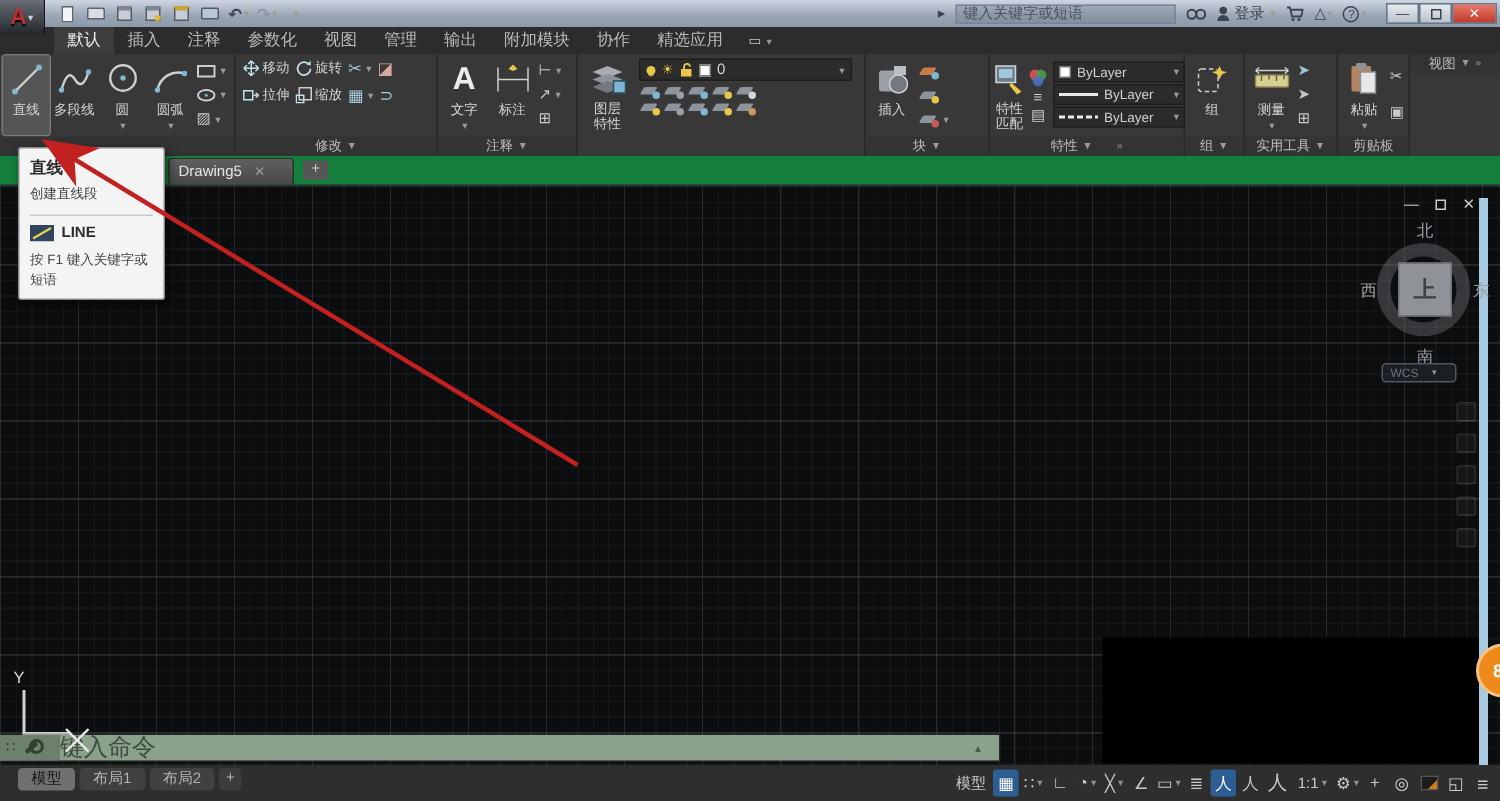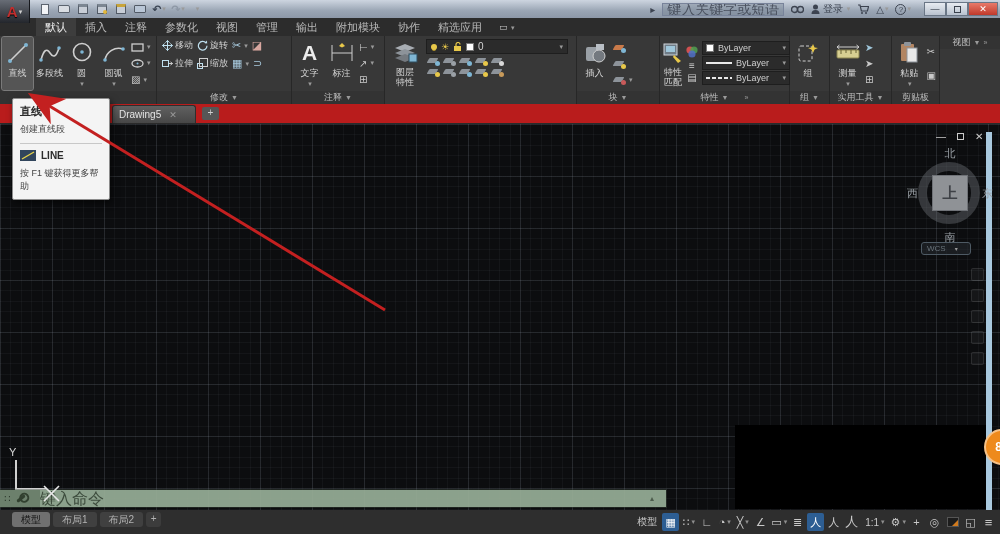--- a/index.html
+++ b/index.html
@@ -20,22 +20,22 @@
   .q { width:14px; height:13px; display:flex; align-items:center; justify-content:center; }
   .q .doc { width:8px; height:11px; background:#f2f4f7; border:1px solid #5c6470; }
   .q .fold { width:12px; height:8px; background:#d9dde3; border:1px solid #5c6470; border-radius:1px 2px 1px 1px; }
   .q .disk { width:10px; height:10px; background:#c7cdd6; border:1px solid #525a66; border-top:3px solid #7c8692; }
   .q .dot { width:4px; height:4px; background:#e3b83a; border-radius:50%; margin-left:-4px; margin-top:6px; }
   .q .prn { width:12px; height:8px; background:#b9c6d6; border:1px solid #525a66; border-radius:1px; }
   .q .ar { font-size:11px; color:#3b4554; font-weight:bold; }
   .q .ar.dim { color:#8d97a5; }
   .ttl { position:absolute; left:312px; top:2px; display:flex; gap:14px; font-size:11px; color:#2a3140; }
   .trt { position:absolute; right:0; top:0; height:18px; display:flex; align-items:center; gap:7px; padding-right:2px; }
-  .srch { width:122px; height:13px; background:rgba(110,122,140,.35); border:1px solid #78839a;
-    font-size:14px; color:#3c4350; padding:0 4px; font-family:inherit; }
+  .srch { width:147px; height:13px; background:rgba(110,122,140,.35); border:1px solid #78839a;
+    font-size:10px; color:#3c4350; padding:0 4px; font-family:inherit; }
   .srch::placeholder { color:#49505e; }
   .ticon { color:#3c4350; font-size:10px; display:flex; align-items:center; }
   .winbtns { display:flex; margin-left:6px; height:14px; }
   .wb { width:22px; height:14px; border:1px solid #6a7686; background:linear-gradient(#e7ebf1,#b9c2cf);
     display:flex; align-items:center; justify-content:center; font-size:9px; color:#39404c; }
   .wb.close { width:30px; background:linear-gradient(#e87a6a,#c0392b); color:#fff; font-weight:bold; }
   .restore { width:7px; height:7px; border:1px solid #39404c; }
 
   
   .tabrow { position:absolute; top:18px; left:0; right:0; height:18px; background:#2c2c2c;
@@ -70,21 +70,21 @@
   .sun { color:#e8c84a; font-size:9px; }
   .flex1 { flex:1; }
   .ltools { display:flex; gap:2px; padding-left:2px; }
   .pdrop { width:88px; height:14px; background:#2b2b2b; border:1px solid #1e1e1e; display:flex; align-items:center;
     gap:4px; padding:0 3px; color:#cfcfcf; font-size:9px; margin-bottom:1px; }
   .pdrop .ln { flex:0 0 26px; height:2px; background:#e8e8e8; }
   .pdrop .ln.dash { background:repeating-linear-gradient(to right,#e8e8e8 0 4px,transparent 4px 6px); }
   .pcol { display:flex; flex-direction:column; justify-content:center; }
 
   
-  .ftabs { position:absolute; top:104px; left:0; right:0; height:20px; background:#b91c1c;
+  .ftabs { position:absolute; top:104px; left:0; right:0; height:20px; background:#15803d;
     border-bottom:1px solid #2a2a2a; display:flex; align-items:flex-end; }
   .ftab { margin-left:112px; height:18px; width:84px; background:linear-gradient(#606060,#474747);
     border-radius:3px 3px 0 0; border:1px solid #2e2e2e; border-bottom:none; color:#e4e4e4; font-size:10px;
     display:flex; align-items:center; padding:0 6px; gap:8px; }
   .ftab .x { color:#9a9a9a; font-size:9px; }
   .newtab { margin-left:6px; margin-bottom:3px; width:17px; height:13px; background:#565656; border-radius:2px;
     color:#cfcfcf; font-size:10px; text-align:center; line-height:12px; }
 
   
   .canvas { position:absolute; top:124px; left:0; right:0; height:386px; background-color:#0c0d0f;
@@ -719,21 +719,21 @@
   <div class="tt-title">直线</div>
   <div class="tt-desc">创建直线段</div>
   <div class="tt-div"></div>
   <div class="tt-cmd">
     <svg width="16" height="11">
         <rect width="16" height="11" fill="#31455c"></rect>
         <line x1="2" y1="9" x2="14" y2="2" stroke="#e8d44a" stroke-width="1.4"></line>
       </svg>
     <span>LINE</span>
   </div>
-  <div class="tt-help">按 F1 键获得更多帮助</div>
+  <div class="tt-help">按 F1 键入关键字或短语</div>
 </div>
 
 <div class="statusbar">
   <div class="laytabs">
     <span class="ltab active">模型</span>
     <span class="ltab">布局1</span>
     <span class="ltab">布局2</span>
     <span class="addlay">+</span>
   </div>
   <div class="stright">

